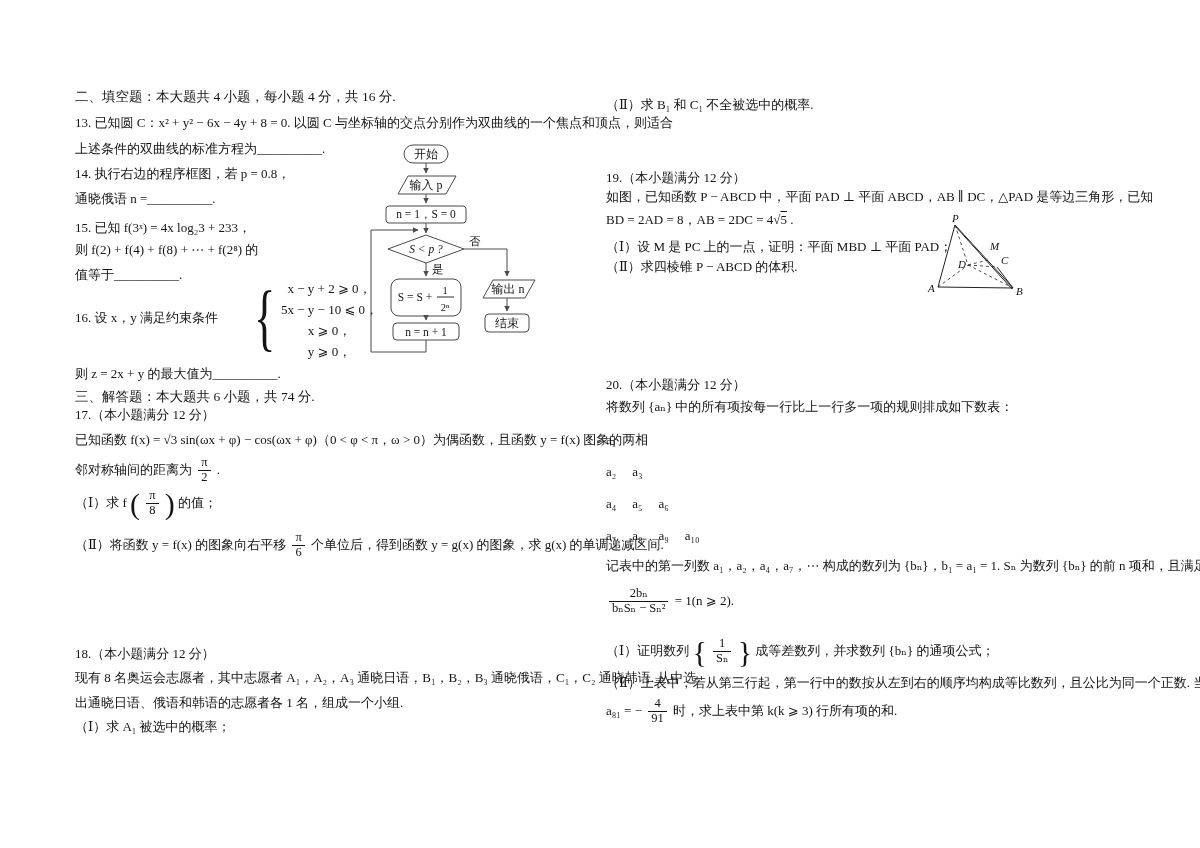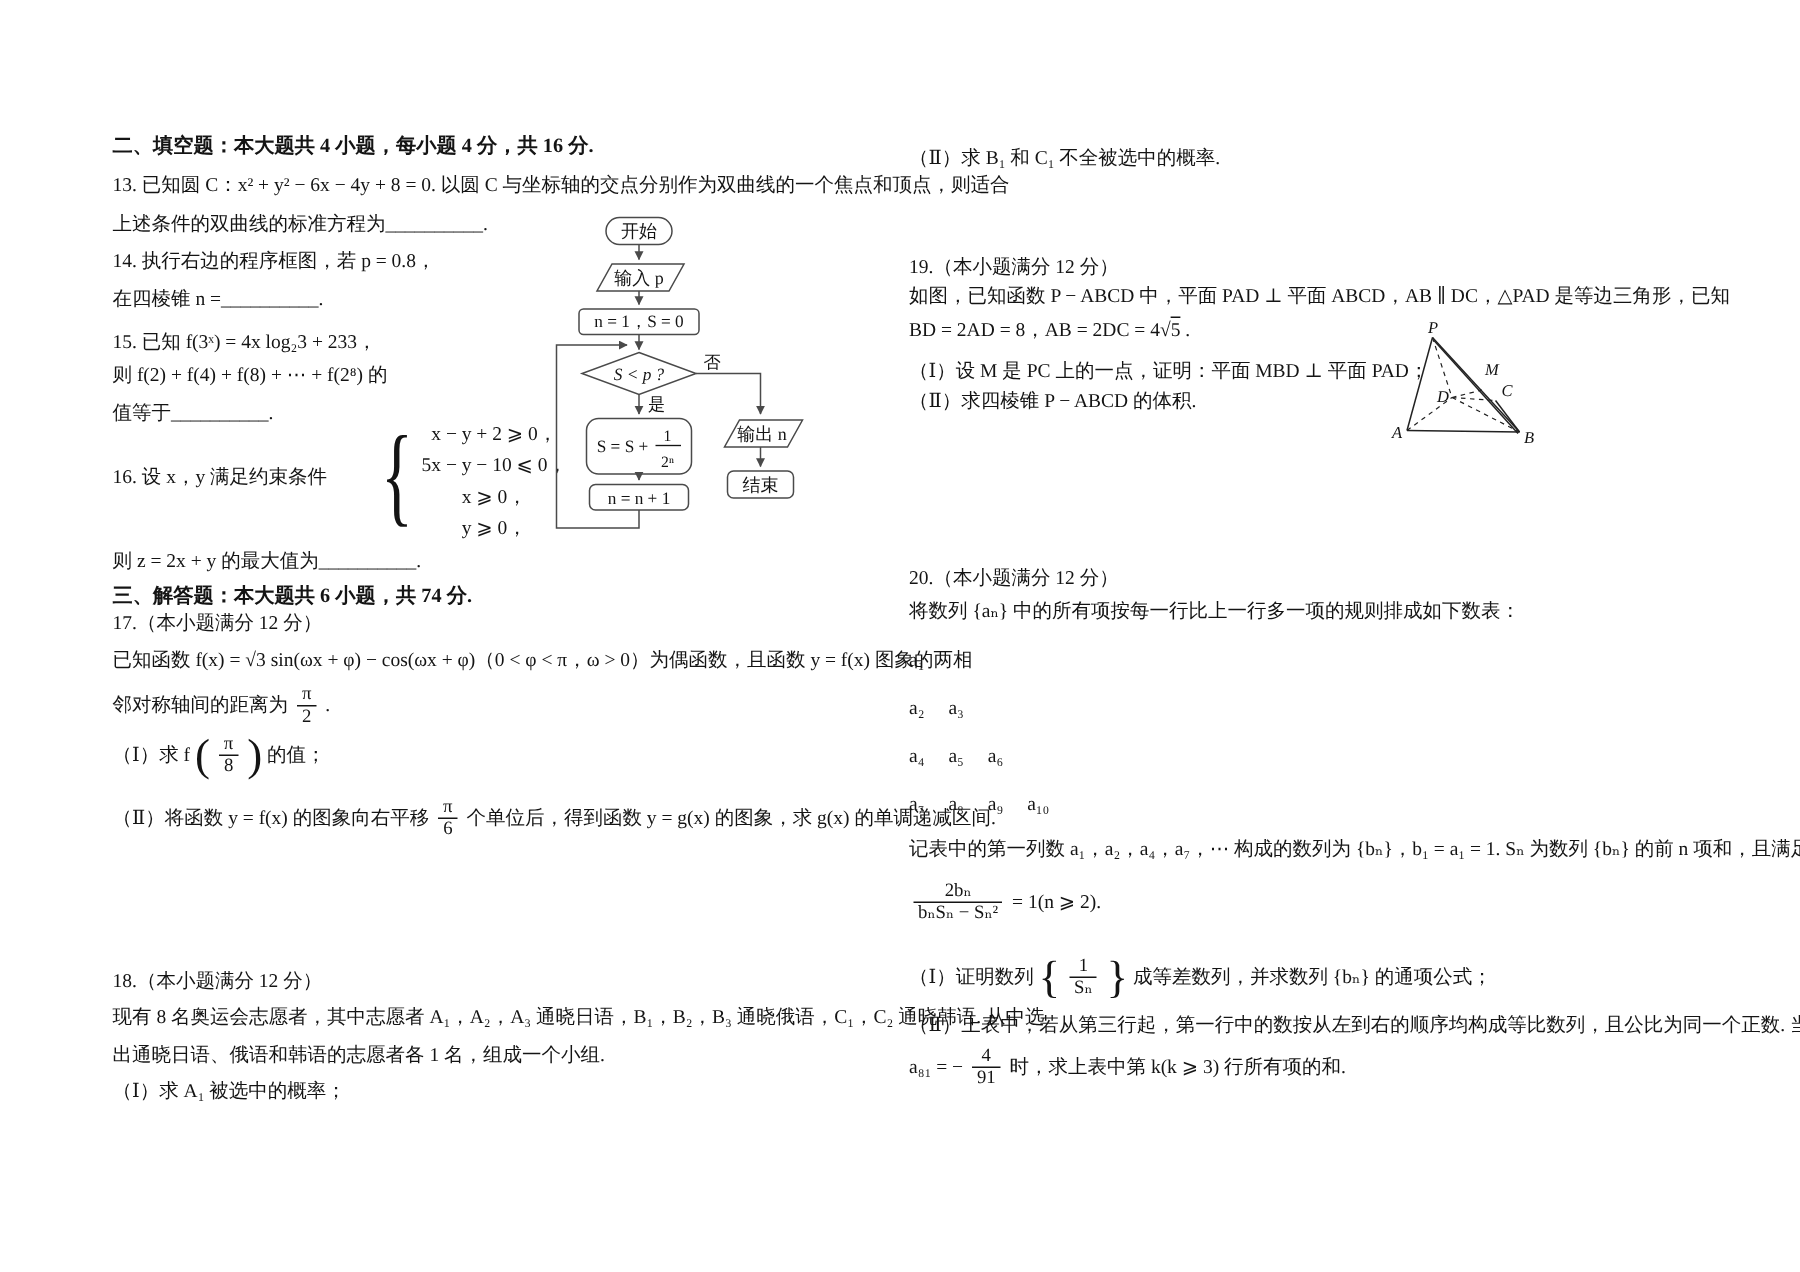--- a/index.html
+++ b/index.html
@@ -1,19 +1,19 @@
 <!DOCTYPE html>
 <html><head>
 <meta charset="utf-8">
 <style>
   html,body{margin:0;padding:0;background:#ffffff;}
   .page{position:relative;width:1200px;height:848px;background:#ffffff;overflow:hidden;
         font-family:"Liberation Serif","DejaVu Serif",serif;}
   .line{position:absolute;font-size:13px;line-height:19px;color:#141414;white-space:nowrap;}
-  .b{font-weight:bold;font-size:13.5px;}
+  .b{font-weight:normal;font-size:13.5px;}
   .frac{display:inline-block;vertical-align:middle;text-align:center;line-height:1.1;
         font-size:12.5px;margin:0 3px;position:relative;top:-1px;}
   .frac .fn{display:block;border-bottom:1px solid #141414;padding:0 3px;}
   .frac .fd{display:block;padding:0 3px;}
   .bigp{font-size:30px;line-height:0;vertical-align:middle;}
   .ov{text-decoration:overline;}
   .brace{position:absolute;font-size:74px;line-height:86px;color:#141414;
          transform:scaleX(0.6);transform-origin:left center;}
   .constraints{position:absolute;font-size:13px;line-height:21px;color:#141414;white-space:nowrap;text-align:center;}
   .cell{display:inline-block;width:23px;}
@@ -27,21 +27,21 @@
 <body>
 
 <div class="page">
 
   <div class="line b" style="left:75px;top:87px">二、填空题：本大题共 4 小题，每小题 4 分，共 16 分.</div>
 
   <div class="line" style="left:75px;top:113px">13. 已知圆 C：x² + y² − 6x − 4y + 8 = 0. 以圆 C 与坐标轴的交点分别作为双曲线的一个焦点和顶点，则适合</div>
   <div class="line" style="left:75px;top:139px">上述条件的双曲线的标准方程为__________.</div>
 
   <div class="line" style="left:75px;top:164px">14. 执行右边的程序框图，若 p = 0.8，</div>
-  <div class="line" style="left:75px;top:189px">在四棱锥 n =__________.</div>
+  <div class="line" style="left:75px;top:189px">通晓俄语 n =__________.</div>
 
   <div class="line" style="left:75px;top:218px">15. 已知 f(3ˣ) = 4x log₂3 + 233，</div>
   <div class="line" style="left:75px;top:240px">则 f(2) + f(4) + f(8) + ⋯ + f(2⁸) 的</div>
   <div class="line" style="left:75px;top:265px">值等于__________.</div>
 
   <div class="line" style="left:75px;top:308px">16. 设 x，y 满足约束条件</div>
   <div class="brace" style="left:254px;top:274px">{</div>
   <div class="constraints" style="left:281px;top:278px">
     <div>x − y + 2 ⩾ 0，</div>
     <div>5x − y − 10 ⩽ 0，</div>

